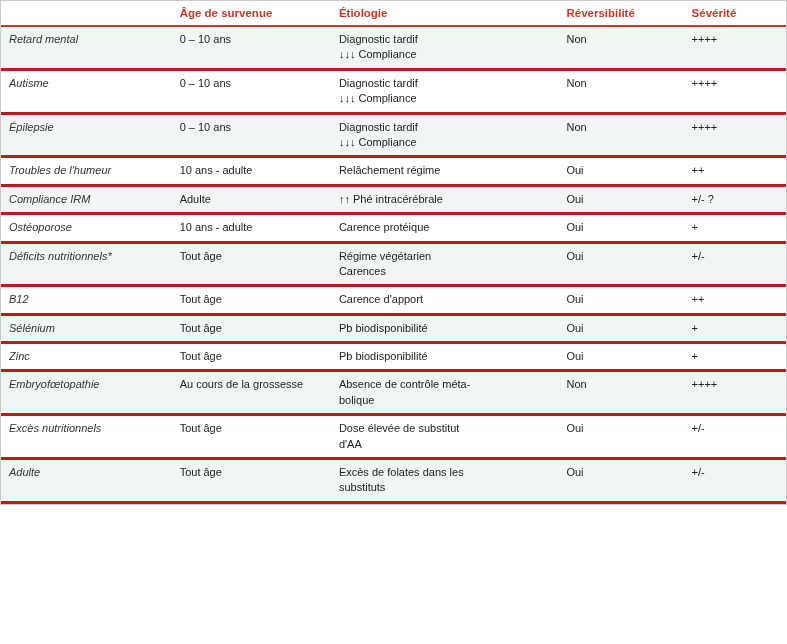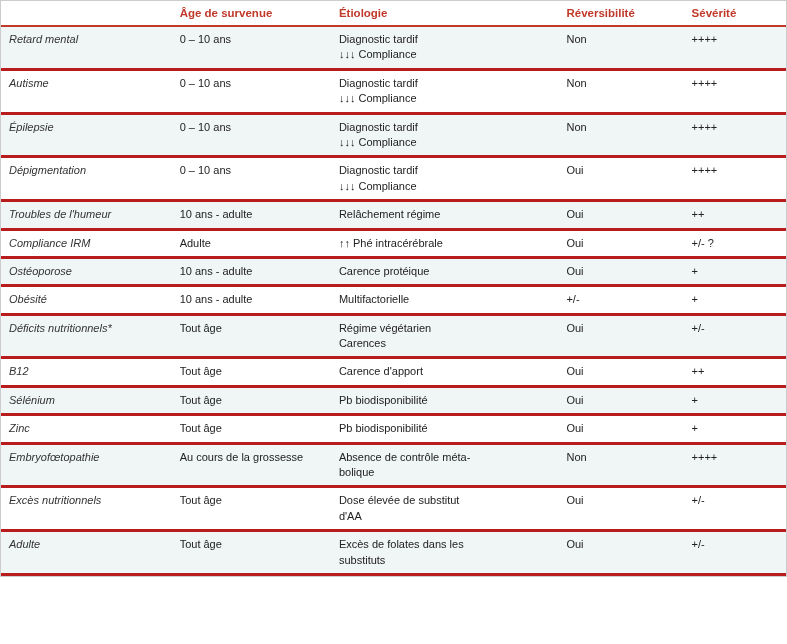--- a/index.html
+++ b/index.html
@@ -82,52 +82,38 @@
           <td class="col-sev">++++</td>
         </tr>
         <tr>
           <td class="condition col-condition">Épilepsie</td>
           <td class="col-age">0 – 10 ans</td>
           <td class="col-etio">Diagnostic tardif<br>↓↓↓ Compliance</td>
           <td class="col-rev">Non</td>
           <td class="col-sev">++++</td>
         </tr>
         <tr>
-          <td class="condition col-condition">Dépigmentation</td>
-          <td class="col-age">0 – 10 ans</td>
-          <td class="col-etio">Diagnostic tardif<br>↓↓↓ Compliance</td>
-          <td class="col-rev">Oui</td>
-          <td class="col-sev">++++</td>
-        </tr>
-        <tr>
           <td class="condition col-condition">Troubles de l'humeur</td>
           <td class="col-age">10 ans - adulte</td>
           <td class="col-etio">Relâchement régime</td>
           <td class="col-rev">Oui</td>
           <td class="col-sev">++</td>
         </tr>
         <tr>
           <td class="condition col-condition">Compliance IRM</td>
           <td class="col-age">Adulte</td>
           <td class="col-etio">↑↑ Phé intracérébrale</td>
           <td class="col-rev">Oui</td>
           <td class="col-sev">+/- ?</td>
         </tr>
         <tr>
           <td class="condition col-condition">Ostéoporose</td>
           <td class="col-age">10 ans - adulte</td>
           <td class="col-etio">Carence protéique</td>
           <td class="col-rev">Oui</td>
-          <td class="col-sev">+</td>
-        </tr>
-        <tr>
-          <td class="condition col-condition">Obésité</td>
-          <td class="col-age">10 ans - adulte</td>
-          <td class="col-etio">Multifactorielle</td>
-          <td class="col-rev">+/-</td>
           <td class="col-sev">+</td>
         </tr>
         <tr>
           <td class="condition col-condition">Déficits nutritionnels*</td>
           <td class="col-age">Tout âge</td>
           <td class="col-etio">Régime végétarien<br>Carences</td>
           <td class="col-rev">Oui</td>
           <td class="col-sev">+/-</td>
         </tr>
         <tr>

